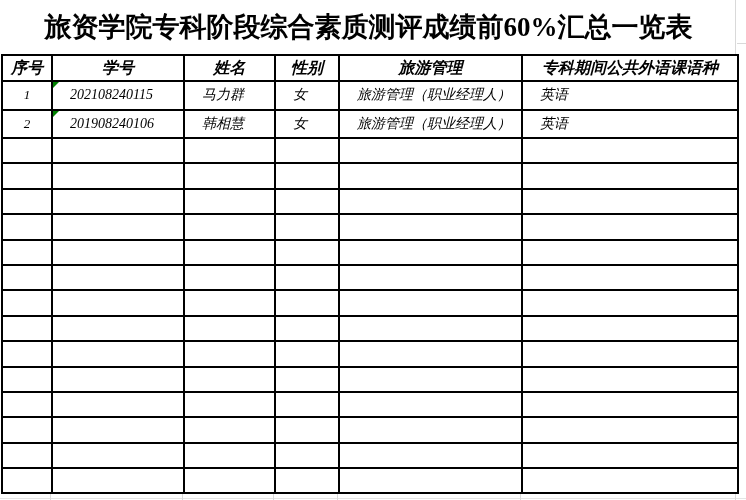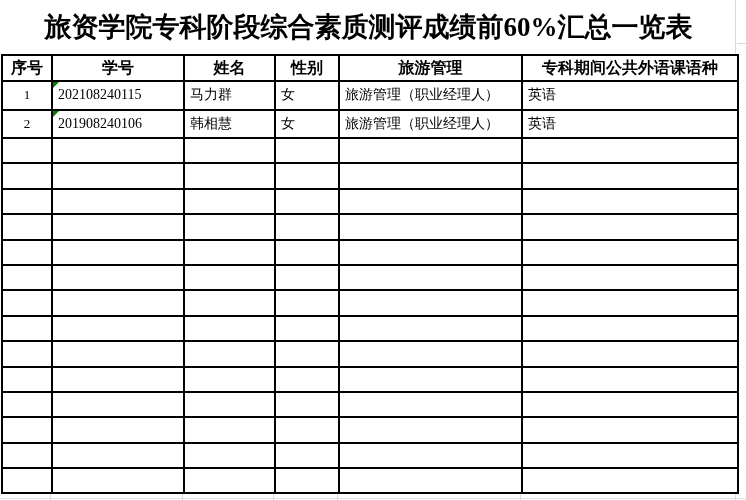--- a/index.html
+++ b/index.html
@@ -16,40 +16,41 @@
     width: 737px; height: 53px;
     display: flex; align-items: center; justify-content: center;
     font-size: 27px; font-weight: bold;
     white-space: nowrap;
   }
   table.sheet {
     position: absolute; left: 1px; top: 54px;
     width: 736px;
     border-collapse: collapse;
     table-layout: fixed;
+    font-style: italic;
   }
   table.sheet th, table.sheet td {
     border: 2px solid #000;
     overflow: hidden;
     white-space: nowrap;
     padding: 0;
   }
   table.sheet th {
     height: 24px;
     font-size: 16px;
     font-weight: bold;
     text-align: center;
     vertical-align: middle;
   }
   tr.data-row td {
     height: 26.5px;
     font-size: 14px;
     vertical-align: middle;
     text-align: left;
-    padding-left: 5px;
+    padding-left: 17px;
   }
   tr.data-row td.col-no {
     text-align: center;
     padding-left: 0;
     font-size: 13px;
     vertical-align: middle;
   }
   td.col-student_id { position: relative; }
   .green-triangle {
     position: absolute; left: 0; top: 0;

